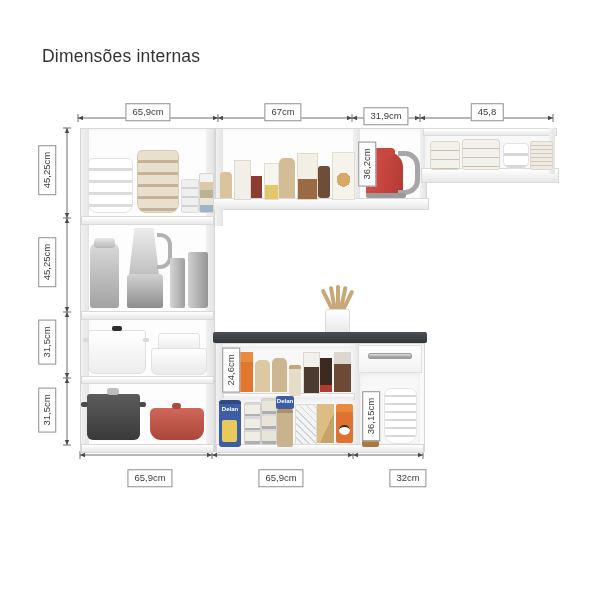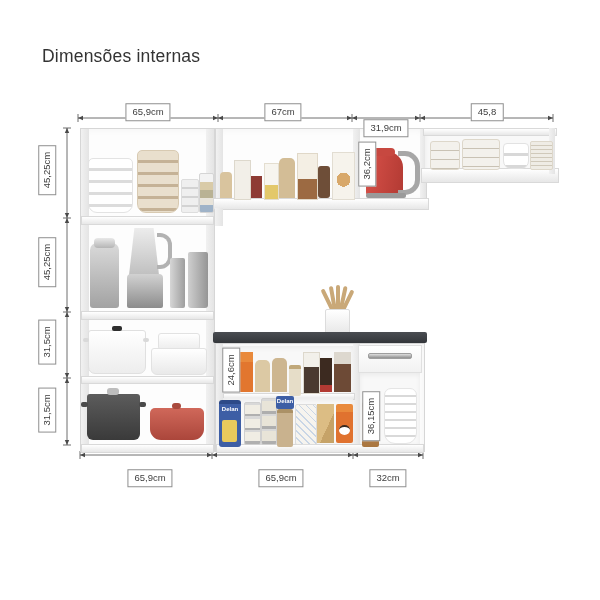--- a/index.html
+++ b/index.html
@@ -81,31 +81,31 @@
       <polygon points="222,392 219.8,387 224.2,387"></polygon>
       <line x1="357" y1="374" x2="357" y2="446"></line>
       <line x1="353" y1="374" x2="361" y2="374"></line>
       <line x1="353" y1="446" x2="361" y2="446"></line>
       <polygon points="357,374 354.8,379 359.2,379"></polygon>
       <polygon points="357,446 354.8,441 359.2,441"></polygon>
     </svg>
 
   <div class="dlabel" style="left:148px;top:112px">65,9cm</div>
   <div class="dlabel" style="left:283px;top:112px">67cm</div>
-  <div class="dlabel" style="left:386px;top:128px">31,9cm</div>
+  <div class="dlabel" style="left:386px;top:116px">31,9cm</div>
   <div class="dlabel" style="left:487px;top:112px">45,8</div>
 
   <div class="dlabel rot" style="left:47px;top:170px">45,25cm</div>
   <div class="dlabel rot" style="left:47px;top:262px">45,25cm</div>
   <div class="dlabel rot" style="left:47px;top:342px">31,5cm</div>
   <div class="dlabel rot" style="left:47px;top:410px">31,5cm</div>
 
   <div class="dlabel" style="left:150px;top:478px">65,9cm</div>
   <div class="dlabel" style="left:281px;top:478px">65,9cm</div>
-  <div class="dlabel" style="left:388px;top:478px">32cm</div>
+  <div class="dlabel" style="left:408px;top:478px">32cm</div>
 
   <div class="dlabel rot" style="left:367px;top:164px">36,2cm</div>
   <div class="dlabel rot" style="left:231px;top:370px">24,6cm</div>
   <div class="dlabel rot" style="left:371px;top:416px">36,15cm</div>
 
   <div class="unit" style="left:80px;top:128px;width:133px;height:322px;">
     <div class="panel" style="left:0;top:0;width:8px;height:100%;"></div>
     <div class="panel" style="right:0;top:0;width:8px;height:100%;"></div>
     <div class="board" style="left:0;top:87px;width:131px;height:7px;"></div>
     <div class="board" style="left:0;top:182px;width:131px;height:7px;"></div>

